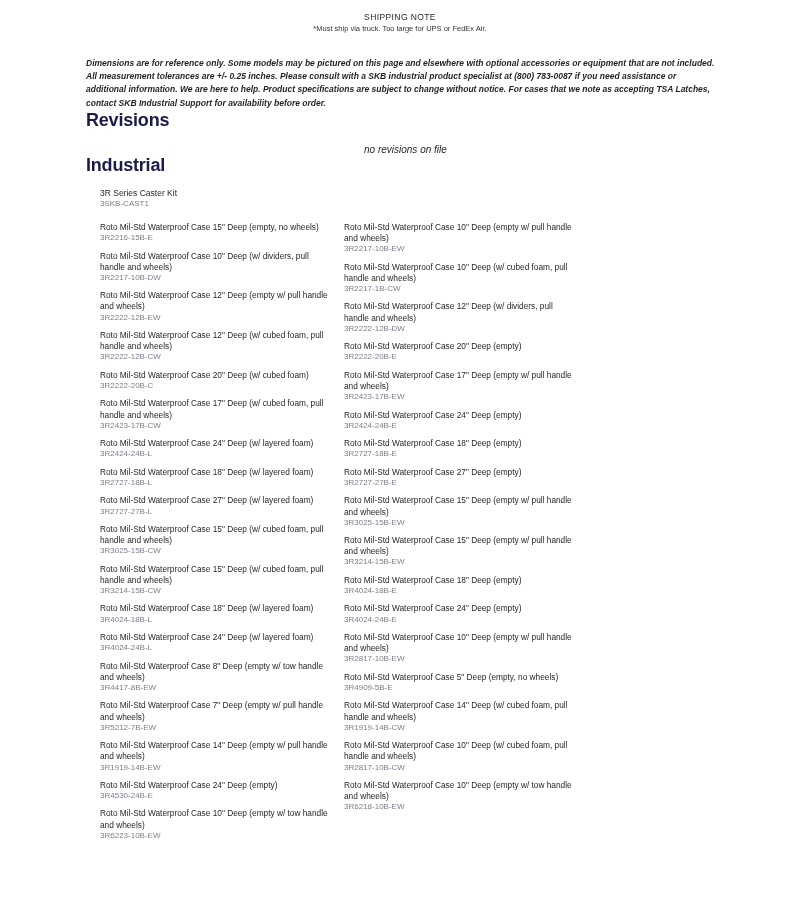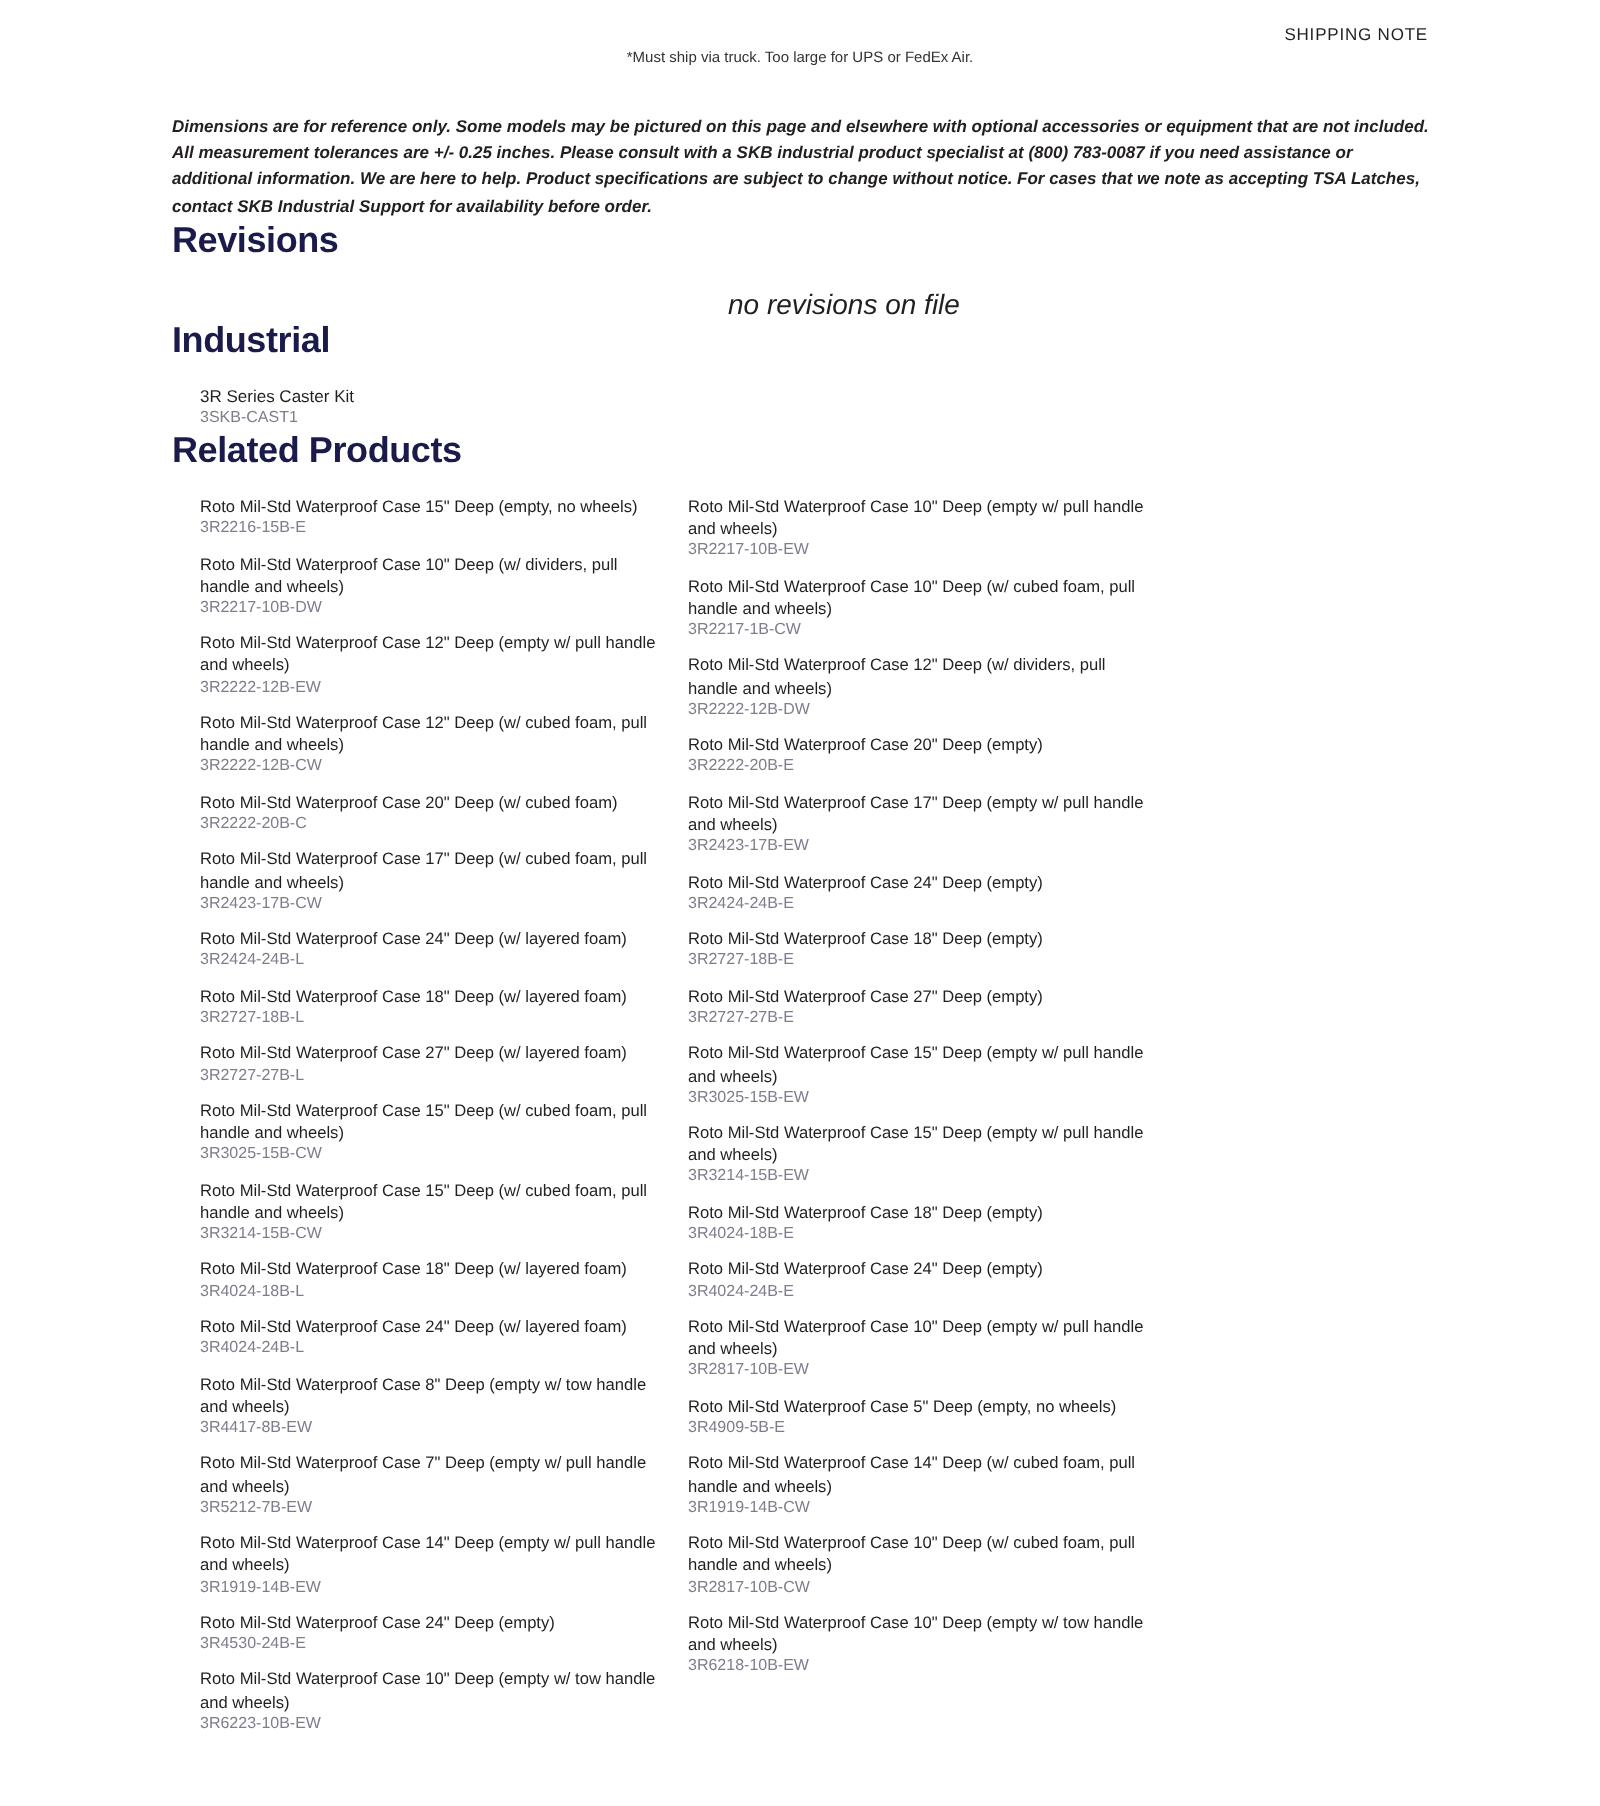--- a/index.html
+++ b/index.html
@@ -26,21 +26,20 @@
   
   .shipping-note {
     text-align: center;
     padding-top: 12px;
   }
   .shipping-title {
     font-size: 8.5px;
     letter-spacing: 0.4px;
     color: #231f20;
     font-weight: 400;
-    text-align: right;
   }
   .shipping-sub {
     font-size: 7.5px;
     color: #333;
     margin-top: 2px;
   }
 
   
   .disclaimer {
     margin-top: 24px;
@@ -60,21 +59,21 @@
     color: #1b1b4b;
     margin: 0;
     letter-spacing: -0.2px;
   }
   .sec-revisions { margin-top: 26px; }
   .sec-accessories { margin-top: 26px; }
   .sec-related { margin-top: 28px; }
 
   .revisions-body {
     margin-top: 13px;
-    font-size: 14px;
+    font-size: 10px;
     font-style: italic;
     color: #231f20;
     padding-left: 278px;
   }
 
   .accessories-body {
     margin-top: 12px;
     padding-left: 14px;
   }
   .acc-name {
@@ -133,21 +132,20 @@
   <div class="revisions-body">no revisions on file</div>
 
   <h2 class="section-title sec-accessories">Industrial</h2>
   <div class="accessories-body">
     <div>
       <div class="acc-name">3R Series Caster Kit</div>
       <div class="acc-sku">3SKB-CAST1</div>
     </div>
   </div>
 
-  <h2 class="section-title sec-related">Related Products</h2>
   <div class="related-cols">
 
     <div class="rel-col col-left">
       <div class="rel-item">
           <div class="rel-name">Roto Mil-Std Waterproof Case 15" Deep (empty, no wheels)</div>
           <div class="rel-sku">3R2216-15B-E</div>
         </div>
       <div class="rel-item">
           <div class="rel-name">Roto Mil-Std Waterproof Case 10" Deep (w/ dividers, pull handle and wheels)</div>
           <div class="rel-sku">3R2217-10B-DW</div>

